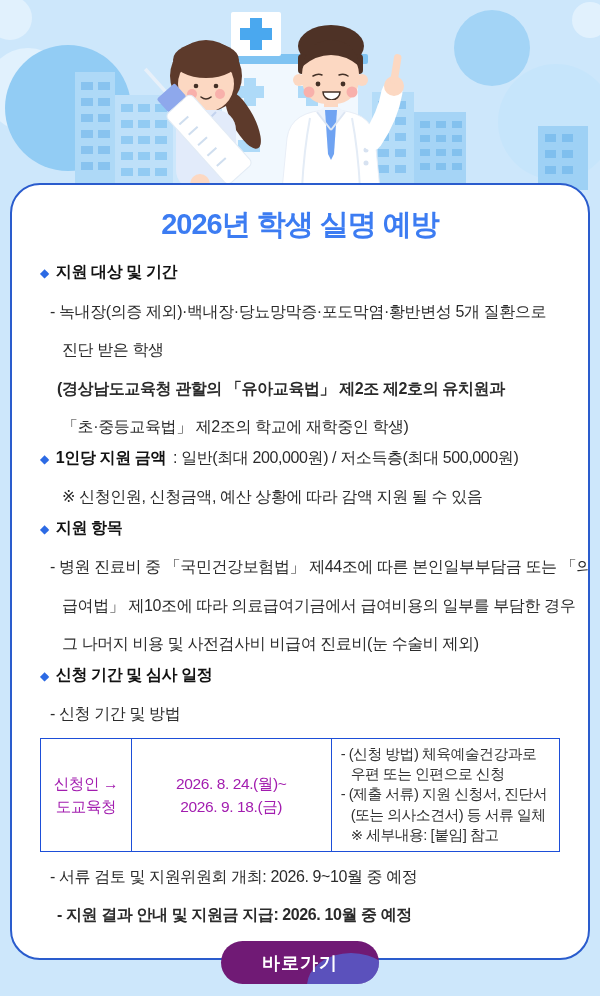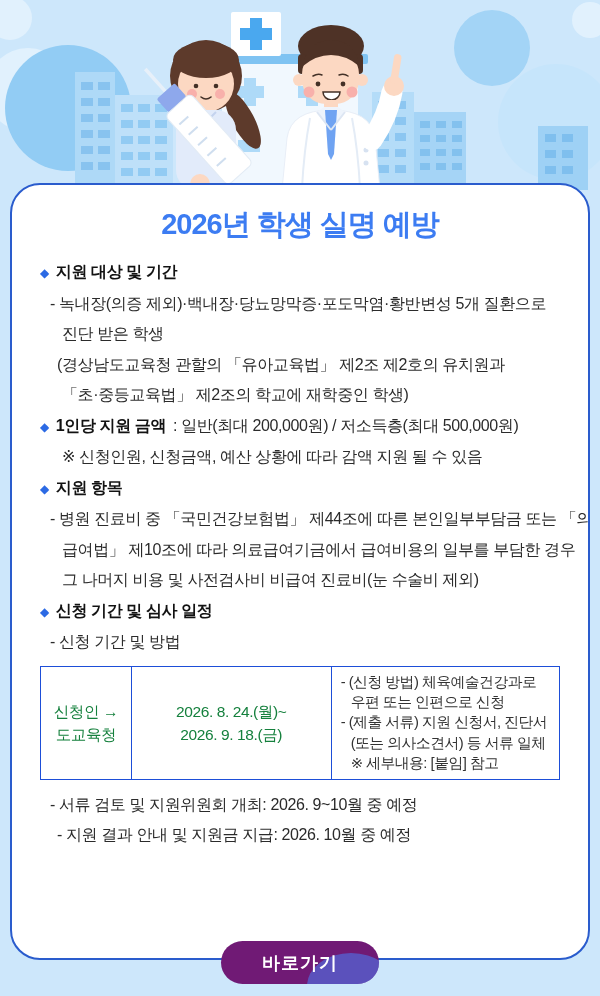--- a/index.html
+++ b/index.html
@@ -16,28 +16,28 @@
     border:2px solid #2a5ccd;border-radius:30px;
     padding:20px 28px 0 28px;overflow:hidden;
   }
   .title{text-align:center;font-weight:800;font-size:29px;line-height:39px;letter-spacing:-1px;}
   .title .t1{color:#3c7cf2;}
   .title .t2{color:#1a4ed6;}
   .content{margin-top:13px;font-size:16px;line-height:30.5px;color:#2b2b2b;letter-spacing:-0.4px;}
   .sec-heading{display:flex;align-items:baseline;gap:7px;color:#121212;font-weight:700;white-space:nowrap;}
   .diamond{color:#2c6ae4;font-size:12px;flex:0 0 auto;}
   .sec-heading .rest{font-weight:400;color:#2b2b2b;}
-  .line{white-space:nowrap;}
+  .line{white-space:nowrap;margin-top:8px;}
   .line.dash{padding-left:10px;}
   .line.cont{padding-left:22px;}
-  .line.cont2{padding-left:17px;}
+  .line.cont2{padding-left:17px;font-weight:bold;}
   
   table.info-table{width:100%;border-collapse:collapse;table-layout:fixed;margin:8px 0 10px 0;}
   table.info-table td{border:1px solid #1d4ed8;background:#ffffff;}
-  td.tcell-center{text-align:center;vertical-align:middle;font-size:15.5px;line-height:23px;color:#15803d;letter-spacing:-0.4px;}
+  td.tcell-center{text-align:center;vertical-align:middle;font-size:15.5px;line-height:23px;color:#a21caf;letter-spacing:-0.4px;}
   td.tcell-details{padding:5px 4px 5px 9px;font-size:14.8px;line-height:20.4px;color:#333333;letter-spacing:-0.5px;vertical-align:middle;}
   .tline{white-space:nowrap;}
   .tline.tcont{padding-left:10px;}
   
   .go-button{
     position:absolute;top:941px;left:50%;transform:translateX(-50%);
     width:158px;height:43px;border:none;border-radius:22px;
     background:#701a75;overflow:hidden;cursor:pointer;padding:0;
     display:flex;align-items:center;justify-content:center;z-index:5;
   }

